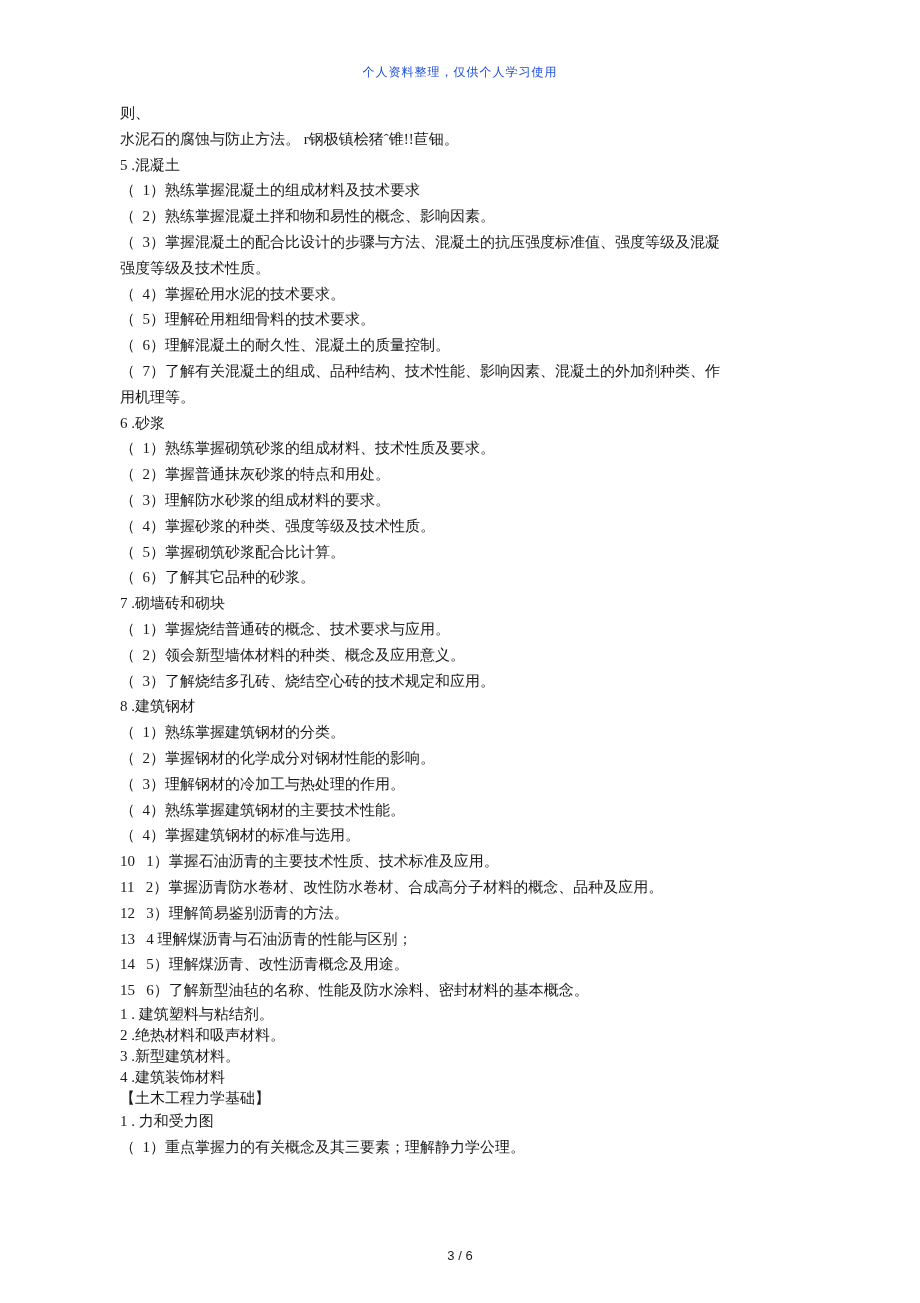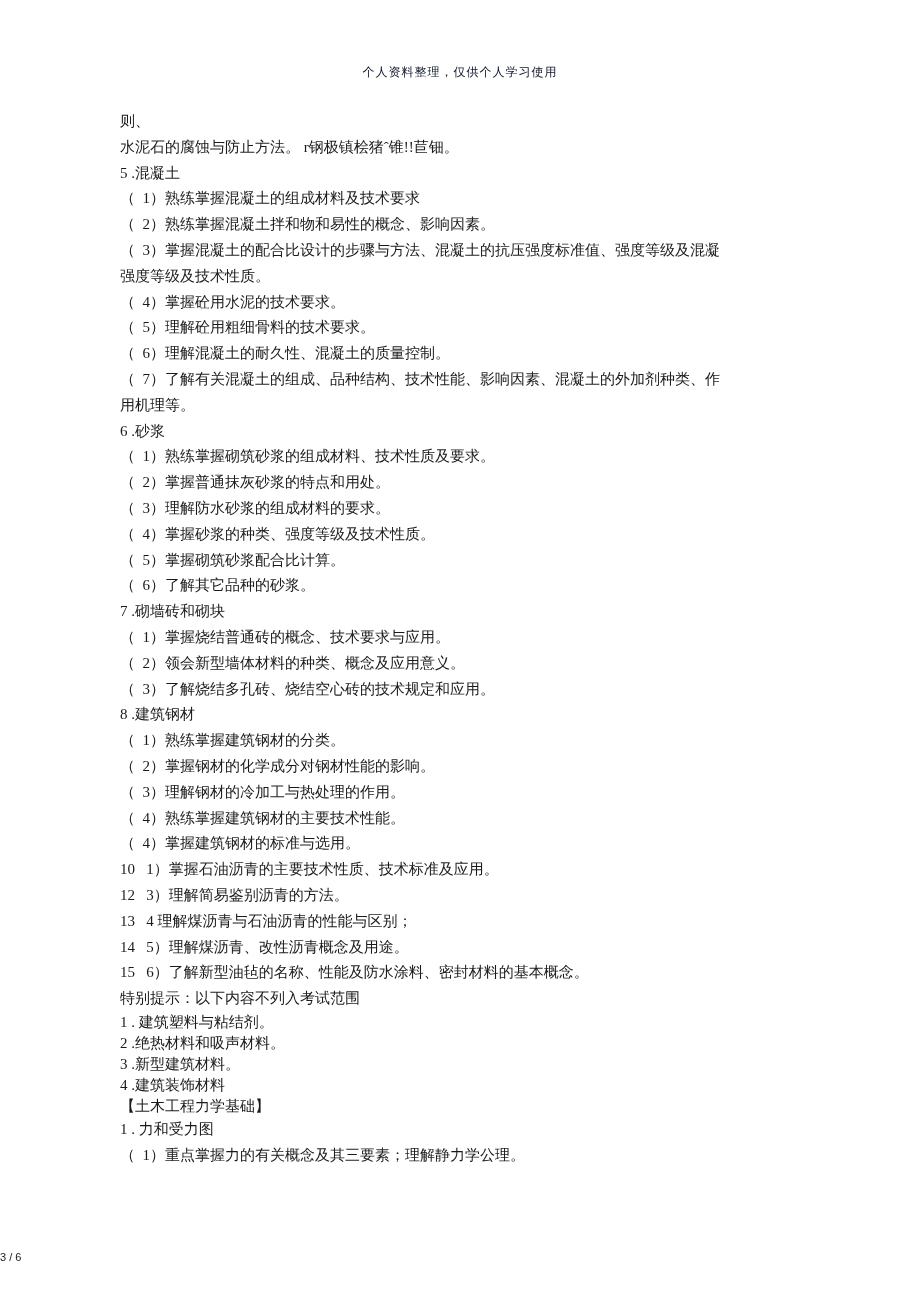--- a/index.html
+++ b/index.html
@@ -15,39 +15,39 @@
     padding: 64px 120px 40px 120px;
     font-family: "SimSun", "宋体", serif;
     color: #1a1a1a;
     font-size: 15px;
     position: relative;
   }
   .header {
     text-align: center;
     font-size: 12px;
     letter-spacing: 1px;
-    color: #0f172a;
-    margin-bottom: 28px;
+    color: #1d4ed8;
+    margin-bottom: 20px;
   }
   .content {
     line-height: 1.72;
   }
   .content .line {
     white-space: pre-wrap;
   }
   .content .tight {
     line-height: 1.40;
   }
   .footer {
     position: absolute;
     bottom: 40px;
     left: 0;
     width: 100%;
-    text-align: left;
-    font-size: 11px;
+    text-align: center;
+    font-size: 13px;
     color: #1a1a1a;
     font-family: Arial, sans-serif;
   }
 </style>
 </head>
 <body>
 
 <div class="page">
   <div class="header">个人资料整理，仅供个人学习使用</div>
   <div class="content" id="content">
@@ -74,25 +74,25 @@
       <div class="line">（  1）掌握烧结普通砖的概念、技术要求与应用。</div>
       <div class="line">（  2）领会新型墙体材料的种类、概念及应用意义。</div>
       <div class="line">（  3）了解烧结多孔砖、烧结空心砖的技术规定和应用。</div>
       <div class="line">8 .建筑钢材</div>
       <div class="line">（  1）熟练掌握建筑钢材的分类。</div>
       <div class="line">（  2）掌握钢材的化学成分对钢材性能的影响。</div>
       <div class="line">（  3）理解钢材的冷加工与热处理的作用。</div>
       <div class="line">（  4）熟练掌握建筑钢材的主要技术性能。</div>
       <div class="line">（  4）掌握建筑钢材的标准与选用。</div>
       <div class="line">10   1）掌握石油沥青的主要技术性质、技术标准及应用。</div>
+      <div class="line">11   2）掌握沥青防水卷材、改性防水卷材、合成高分子材料的概念、品种及应用。</div>
       <div class="line">12   3）理解简易鉴别沥青的方法。</div>
       <div class="line">13   4 理解煤沥青与石油沥青的性能与区别；</div>
       <div class="line">14   5）理解煤沥青、改性沥青概念及用途。</div>
       <div class="line">15   6）了解新型油毡的名称、性能及防水涂料、密封材料的基本概念。</div>
-      <div class="line">特别提示：以下内容不列入考试范围</div>
       <div class="line tight">1 . 建筑塑料与粘结剂。</div>
       <div class="line tight">2 .绝热材料和吸声材料。</div>
       <div class="line tight">3 .新型建筑材料。</div>
       <div class="line tight">4 .建筑装饰材料</div>
       <div class="line tight">【土木工程力学基础】</div>
       <div class="line">1 . 力和受力图</div>
       <div class="line">（  1）重点掌握力的有关概念及其三要素；理解静力学公理。</div>
     </div>
   <div class="footer">3 / 6</div>
 </div>

